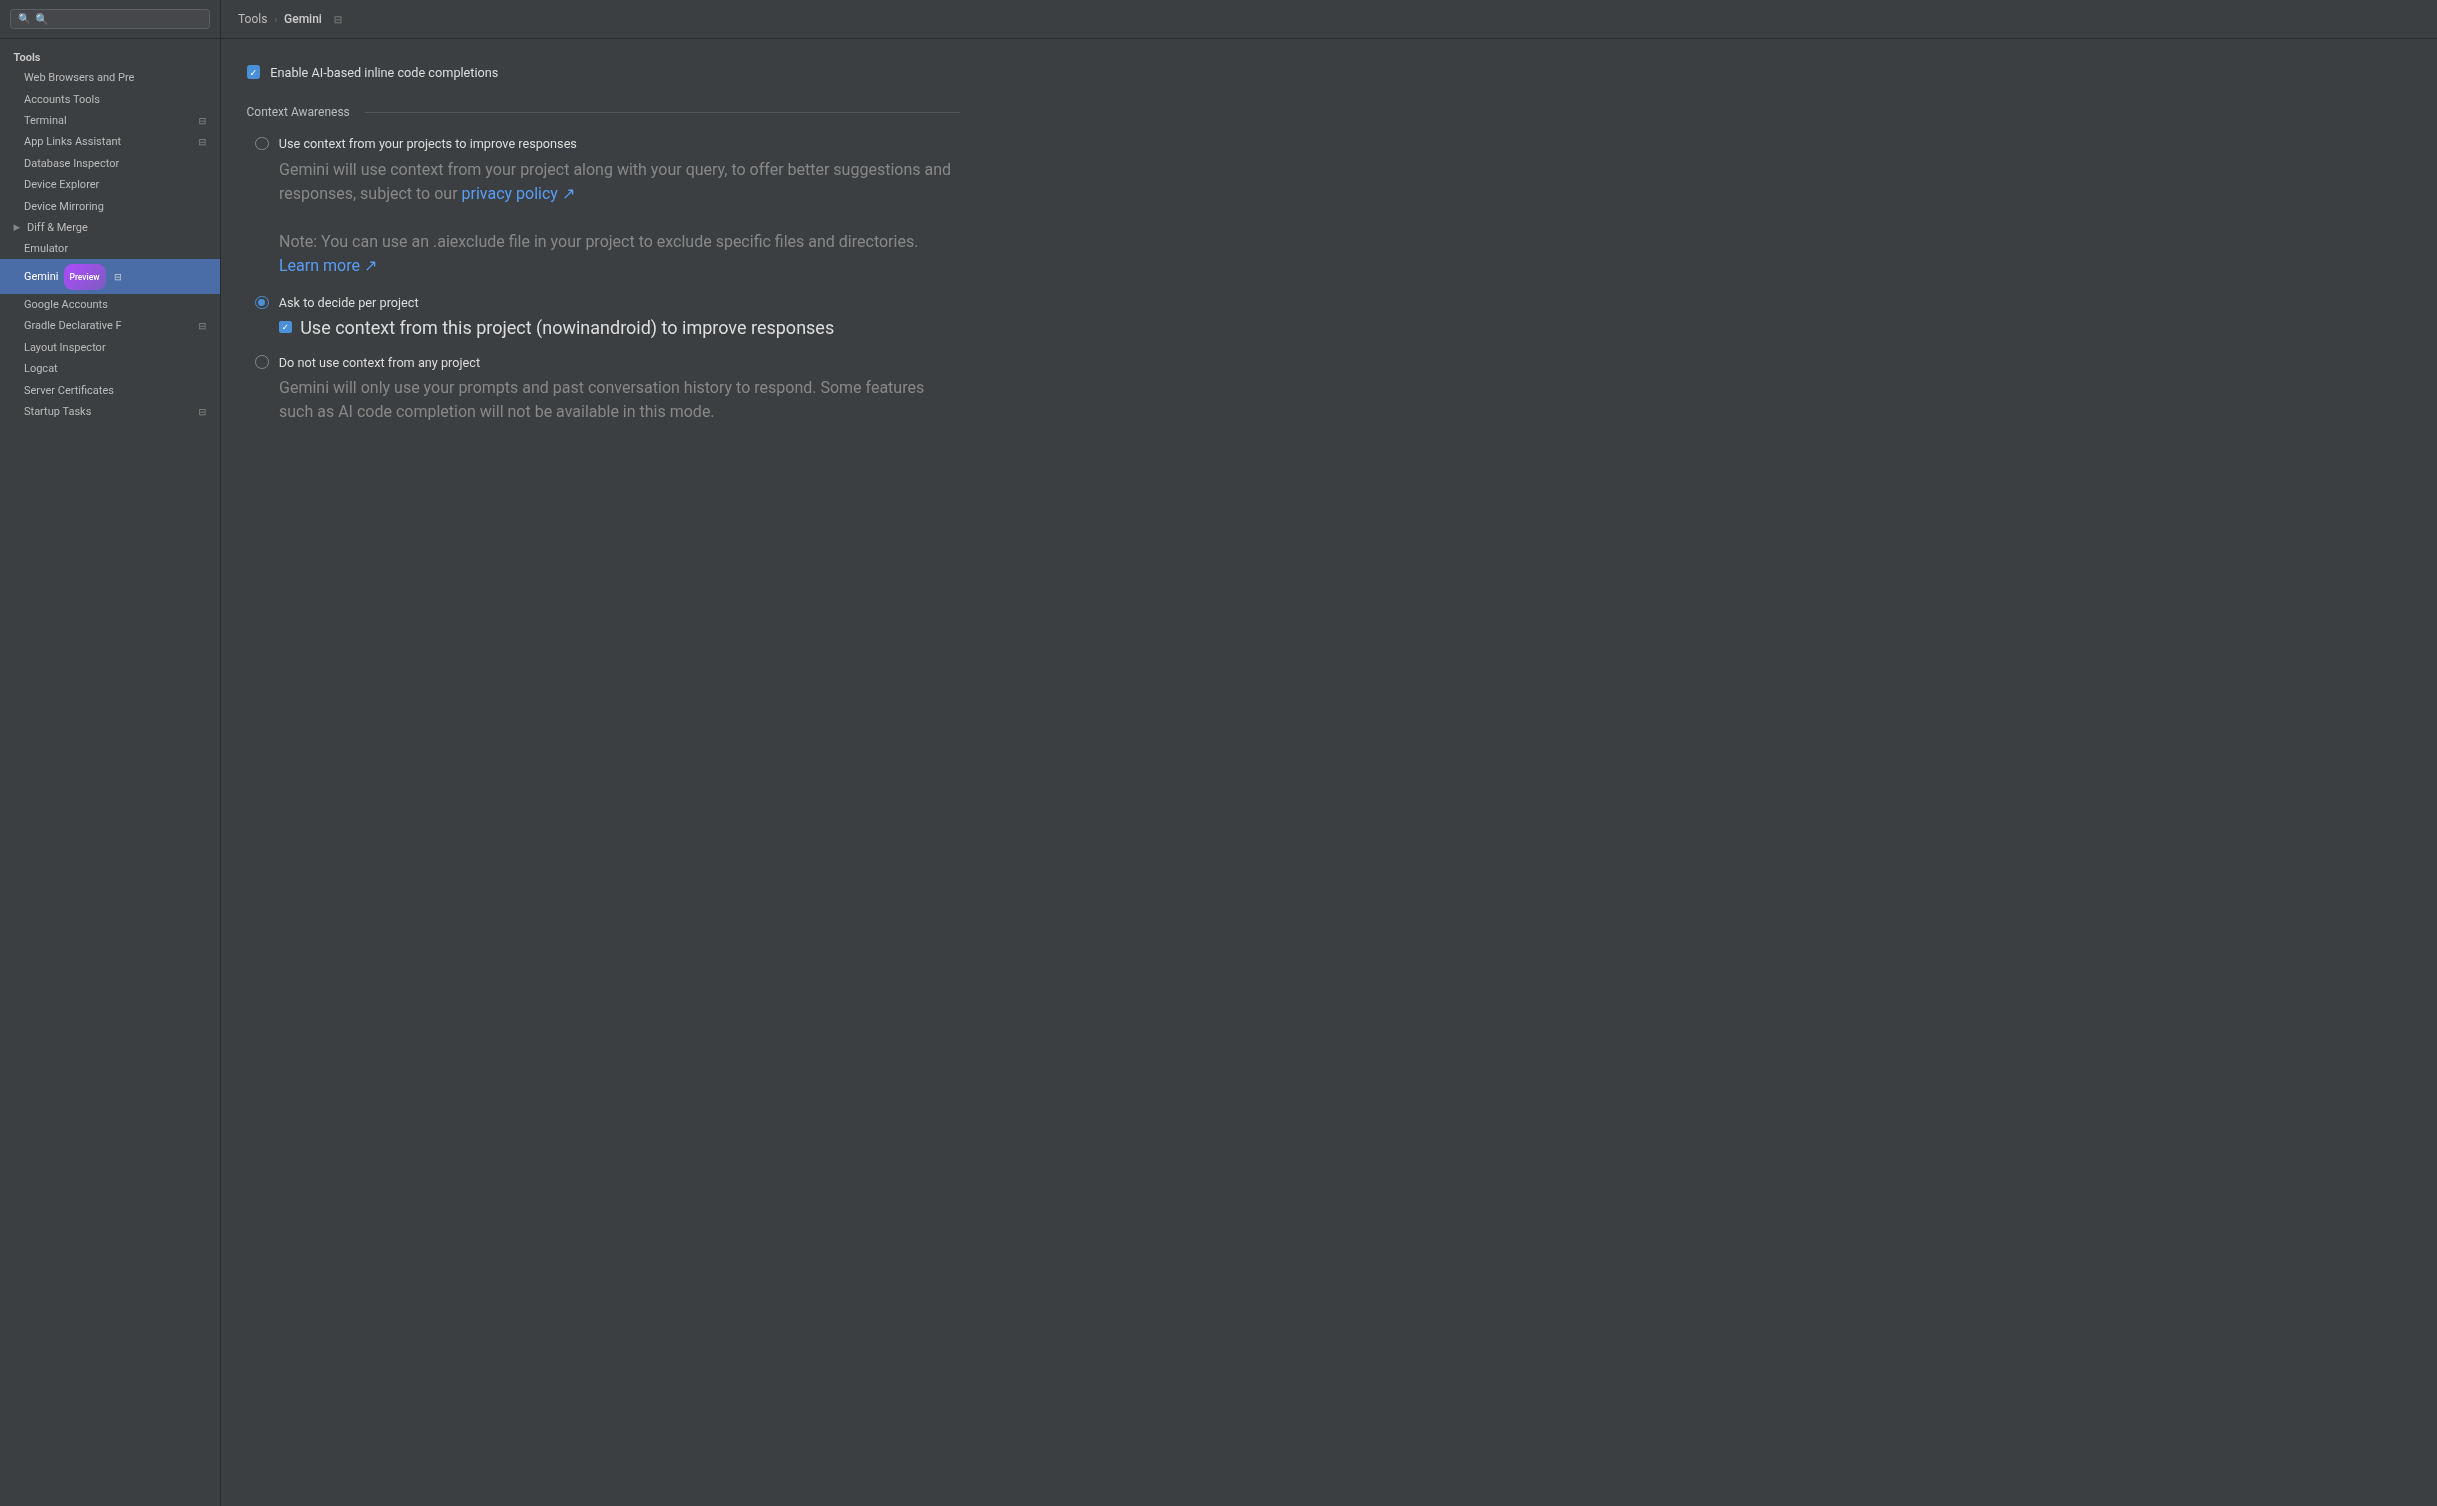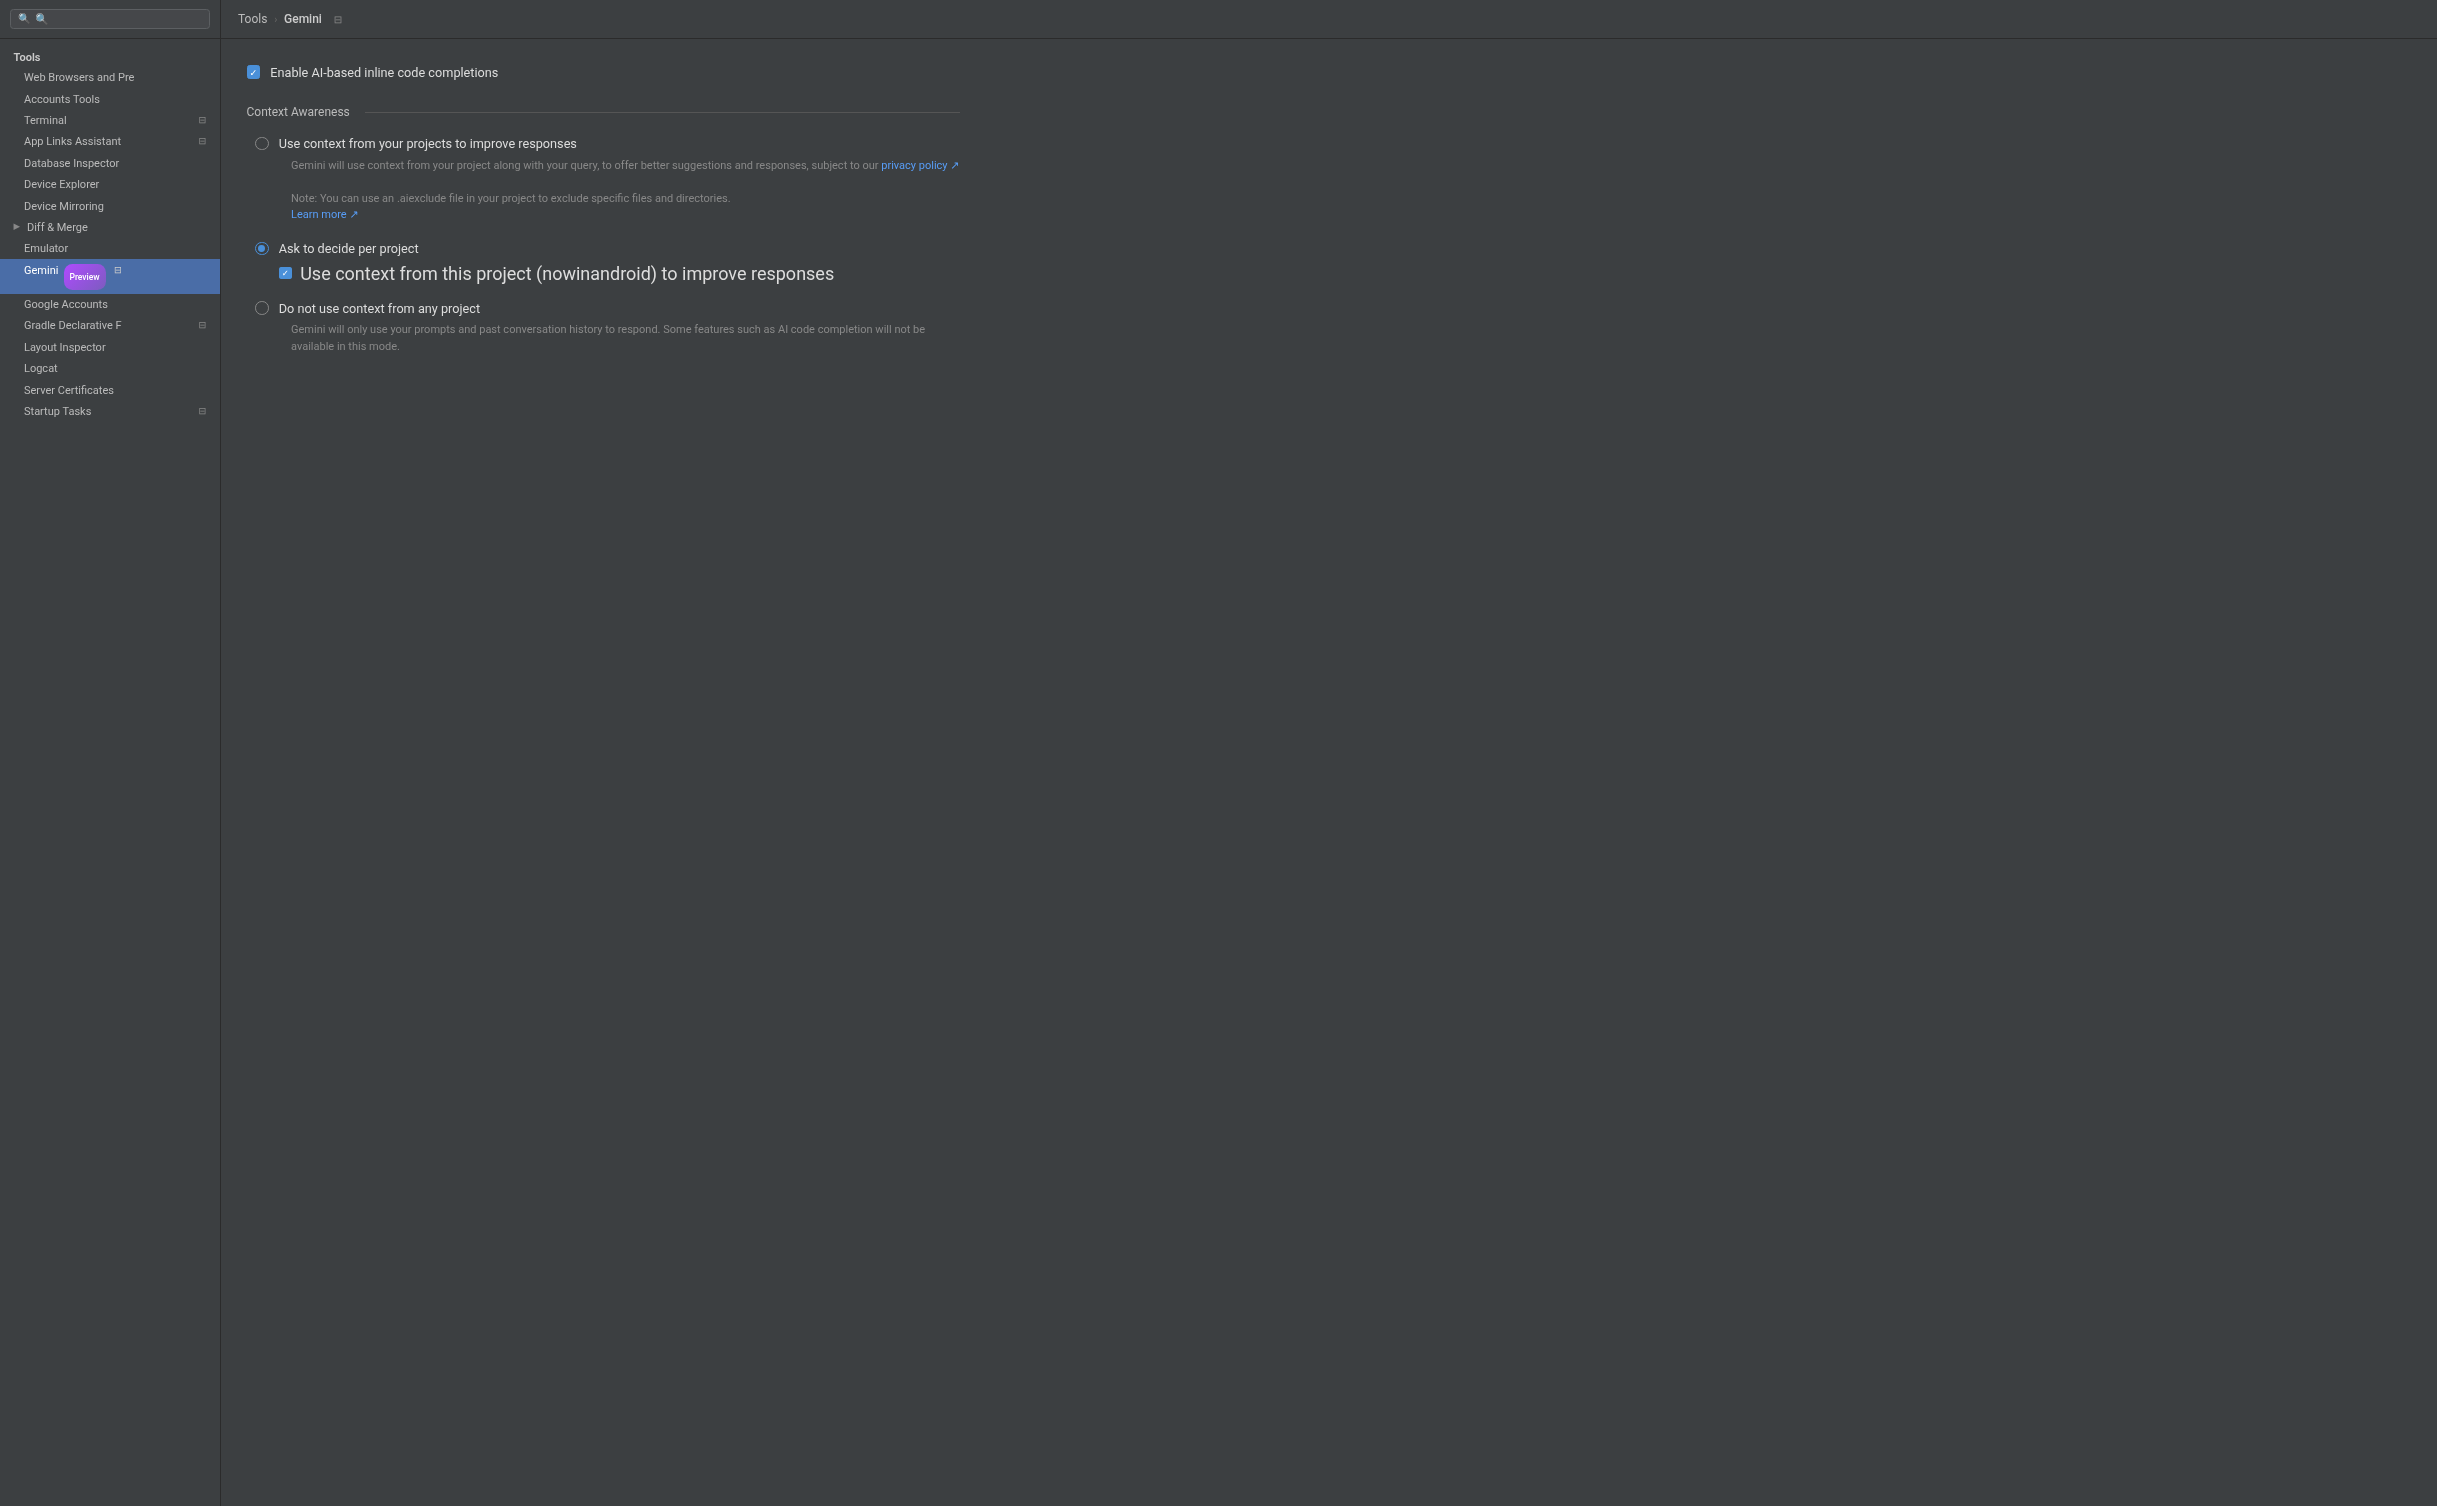--- a/index.html
+++ b/index.html
@@ -65,20 +65,21 @@
 
     .sidebar-section-title {
       color: #ccc;
       font-weight: 600;
       font-size: 11px;
       padding: 5.1px 13.6px 3.4px;
     }
 
     .sidebar-item {
       display: flex;
+      align-items: center;
       padding: 4.2px 13.6px 4.2px 24px;
       cursor: pointer;
       color: #bbb;
       font-size: 11px;
       gap: 5.1px;
       position: relative;
     }
 
     .sidebar-item.active {
       background: #4a6da7;
@@ -259,23 +260,23 @@
       background: #4a90d9;
     }
 
     .radio-label {
       font-size: 12.7px;
       color: #ddd;
     }
 
     .radio-description {
       color: #888;
-      font-size: 11px;
+      font-size: 16px;
       line-height: 1.5;
-      margin-left: 36px;
+      margin-left: 24px;
     }
 
     .link {
       color: #589df6;
       text-decoration: none;
     }
 
     
     .sub-checkbox-row {
       display: flex;

